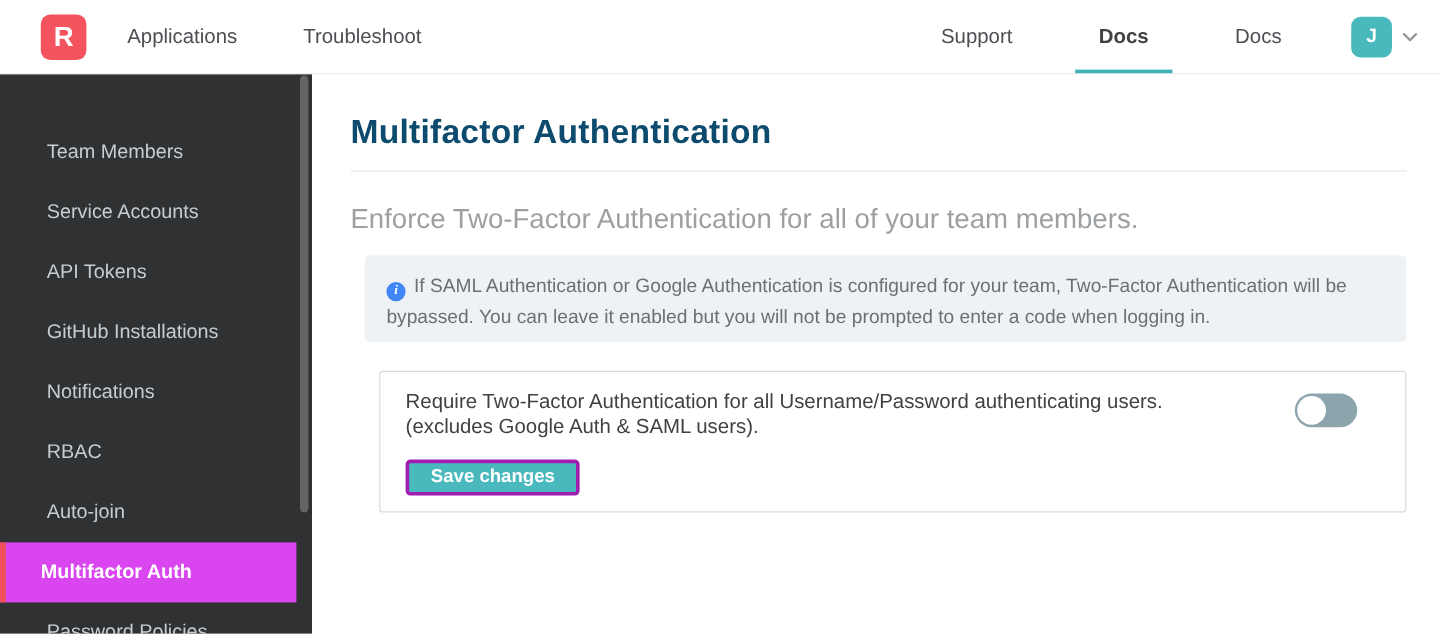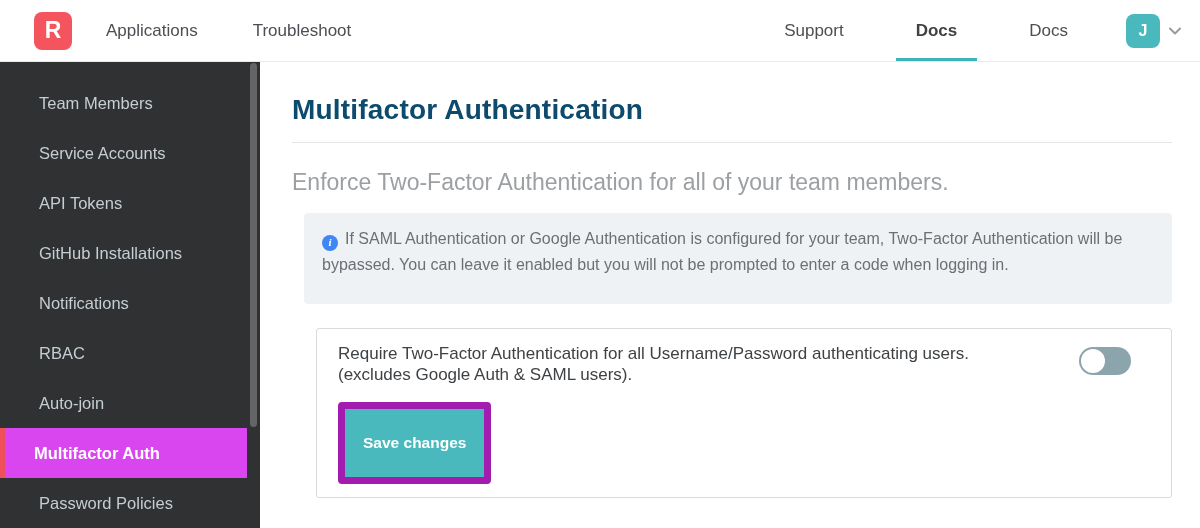--- a/index.html
+++ b/index.html
@@ -21,51 +21,51 @@
     border-top: 3px solid transparent; }
   .nav-link.active { font-weight: bold; color: #3f4245; border-bottom-color: #3db4b8; }
   .avatar-wrap { display: flex; align-items: center; gap: 6px; padding: 0 6px; cursor: pointer; }
   .avatar { width: 34px; height: 34px; border-radius: 8px; background: #4ab9bd;
     color: #ffffff; font-size: 16px; font-weight: bold;
     display: flex; align-items: center; justify-content: center; }
   .chevron { width: 18px; height: 18px; display: flex; align-items: center; justify-content: center; }
 
   
   .sidebar { position: absolute; left: 0; top: 62px; width: 260px; height: 466px;
-    background: #2f3133; padding-top: 16px; }
+    background: #2f3133; padding-top: 40px; }
   .side-item { height: 50px; display: flex; align-items: center;
     padding-left: 34px; font-size: 16.5px; color: #c5ced2; cursor: pointer;
     border-left: 5px solid transparent; width: 247px; }
   .side-item.active { background: #d946ef; border-left-color: #ef4f5b;
     color: #ffffff; font-weight: bold; padding-left: 29px; }
   .side-scrollbar { position: absolute; right: 3px; top: 1px; width: 7px; height: 364px;
     background: #626465; border-radius: 4px; cursor: pointer; }
 
   
   .main { position: absolute; left: 260px; top: 62px; width: 940px; height: 466px;
     background: #ffffff; padding: 32px 28px 0 32px; }
   .page-title { color: #0c4a6e; font-size: 28px; font-weight: bold; letter-spacing: 0.2px; }
   .title-rule { border: none; border-top: 1px solid #e4e8e9; margin-top: 16px; }
   .page-desc { margin-top: 26px; font-size: 23px; color: #9da0a3; }
   .info-box { margin-top: 17px; margin-left: 12px; background: #eef2f4;
-    border-radius: 4px; padding: 13px 18px 26px 18px;
+    border-radius: 4px; padding: 13px 18px 7px 18px;
     font-size: 16px; line-height: 1.62; color: #6c7074; }
   .info-icon { display: inline-flex; width: 16px; height: 16px; border-radius: 50%;
     background: #4086f4; color: #ffffff; font-size: 11px; font-weight: bold;
     align-items: center; justify-content: center; vertical-align: -2px;
     margin-right: 7px; font-family: "Liberation Serif", serif; font-style: italic; }
   .setting-card { margin-top: 24px; margin-left: 24px; border: 1px solid #d9dadb;
     border-radius: 3px; background: #ffffff; padding: 15px 40px 13px 21px;
     display: flex; align-items: flex-start; }
   .setting-text { flex: 1; }
   .setting-label { font-size: 17px; line-height: 1.22; color: #3f4245; display: block; }
   .save-btn { margin-top: 17px; display: inline-block; background: #4ab9bd;
-    border: 7px solid #a21caf; border-radius: 4px; color: #ffffff;
+    border: 3px solid #a21caf; border-radius: 4px; color: #ffffff;
     font-family: "Liberation Sans", sans-serif; font-weight: bold; font-size: 15.5px;
-    padding: 25px 18px; cursor: pointer; }
+    padding: 3px 18px; cursor: pointer; }
   .toggle { width: 52px; height: 28px; border-radius: 14px; background: #8ca5ad;
     position: relative; cursor: pointer; margin-top: 3px; flex: none; }
   .toggle-knob { position: absolute; left: 2px; top: 2px; width: 24px; height: 24px;
     border-radius: 50%; background: #ffffff; }
 </style>
 </head>
 <body>
 
 <header class="navbar">
   <div class="logo">R</div>

